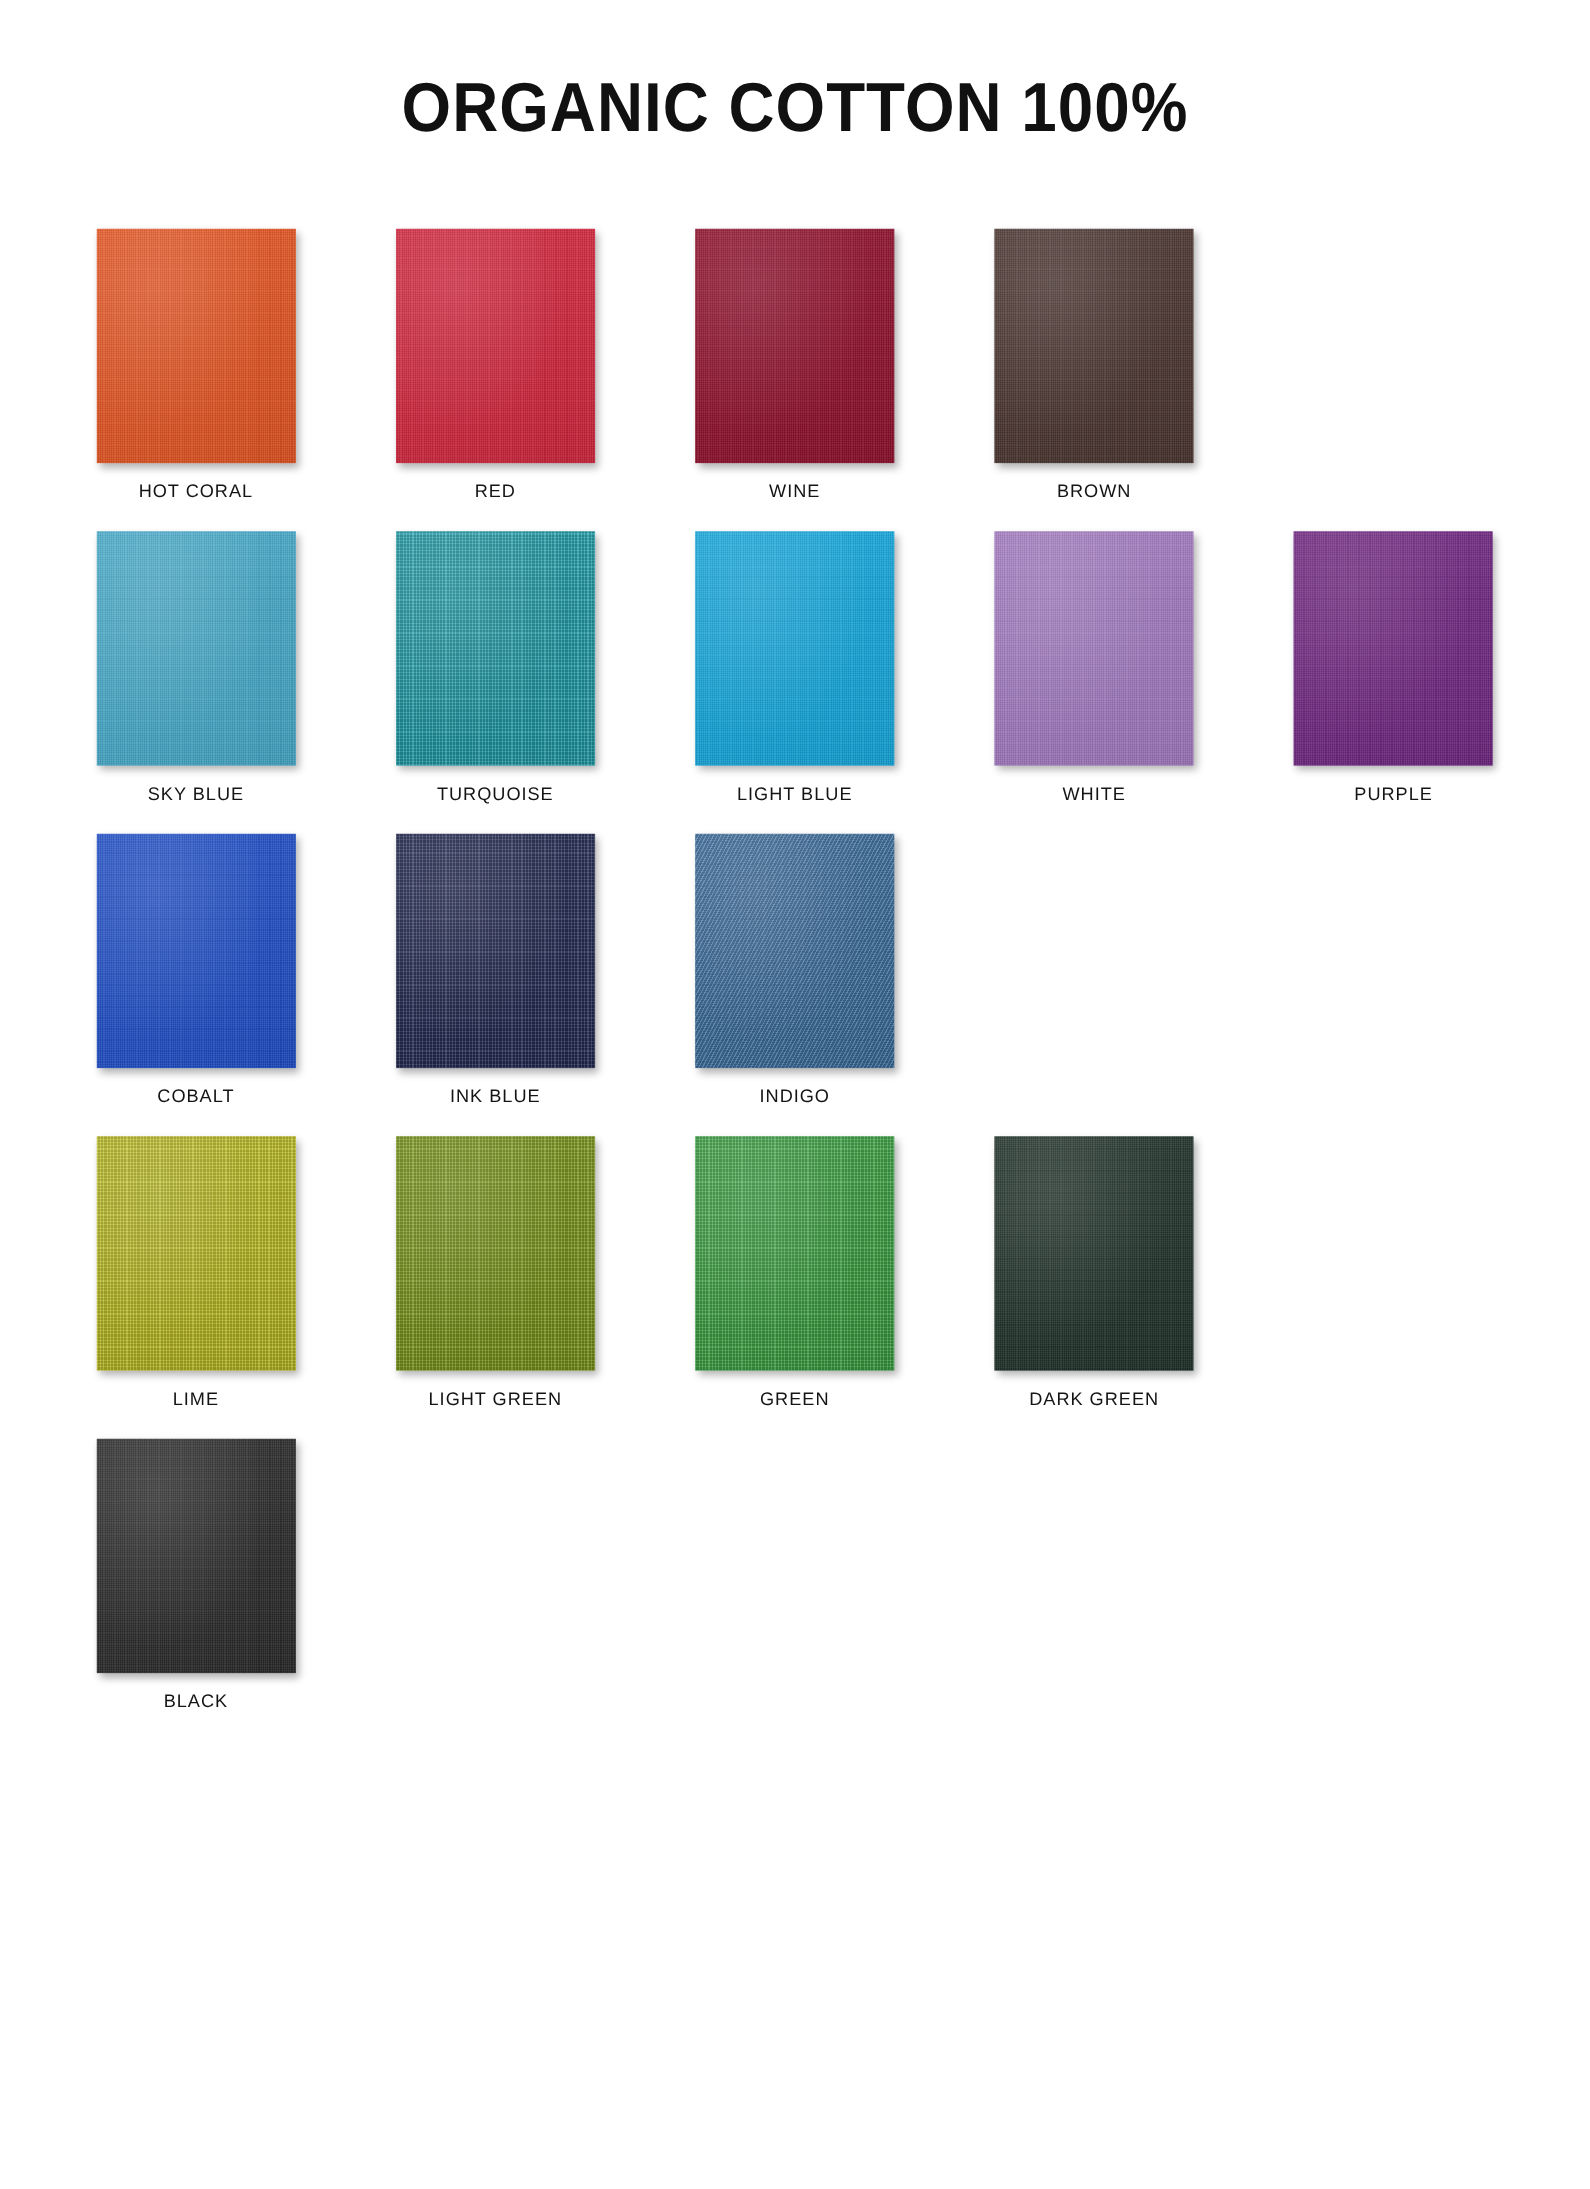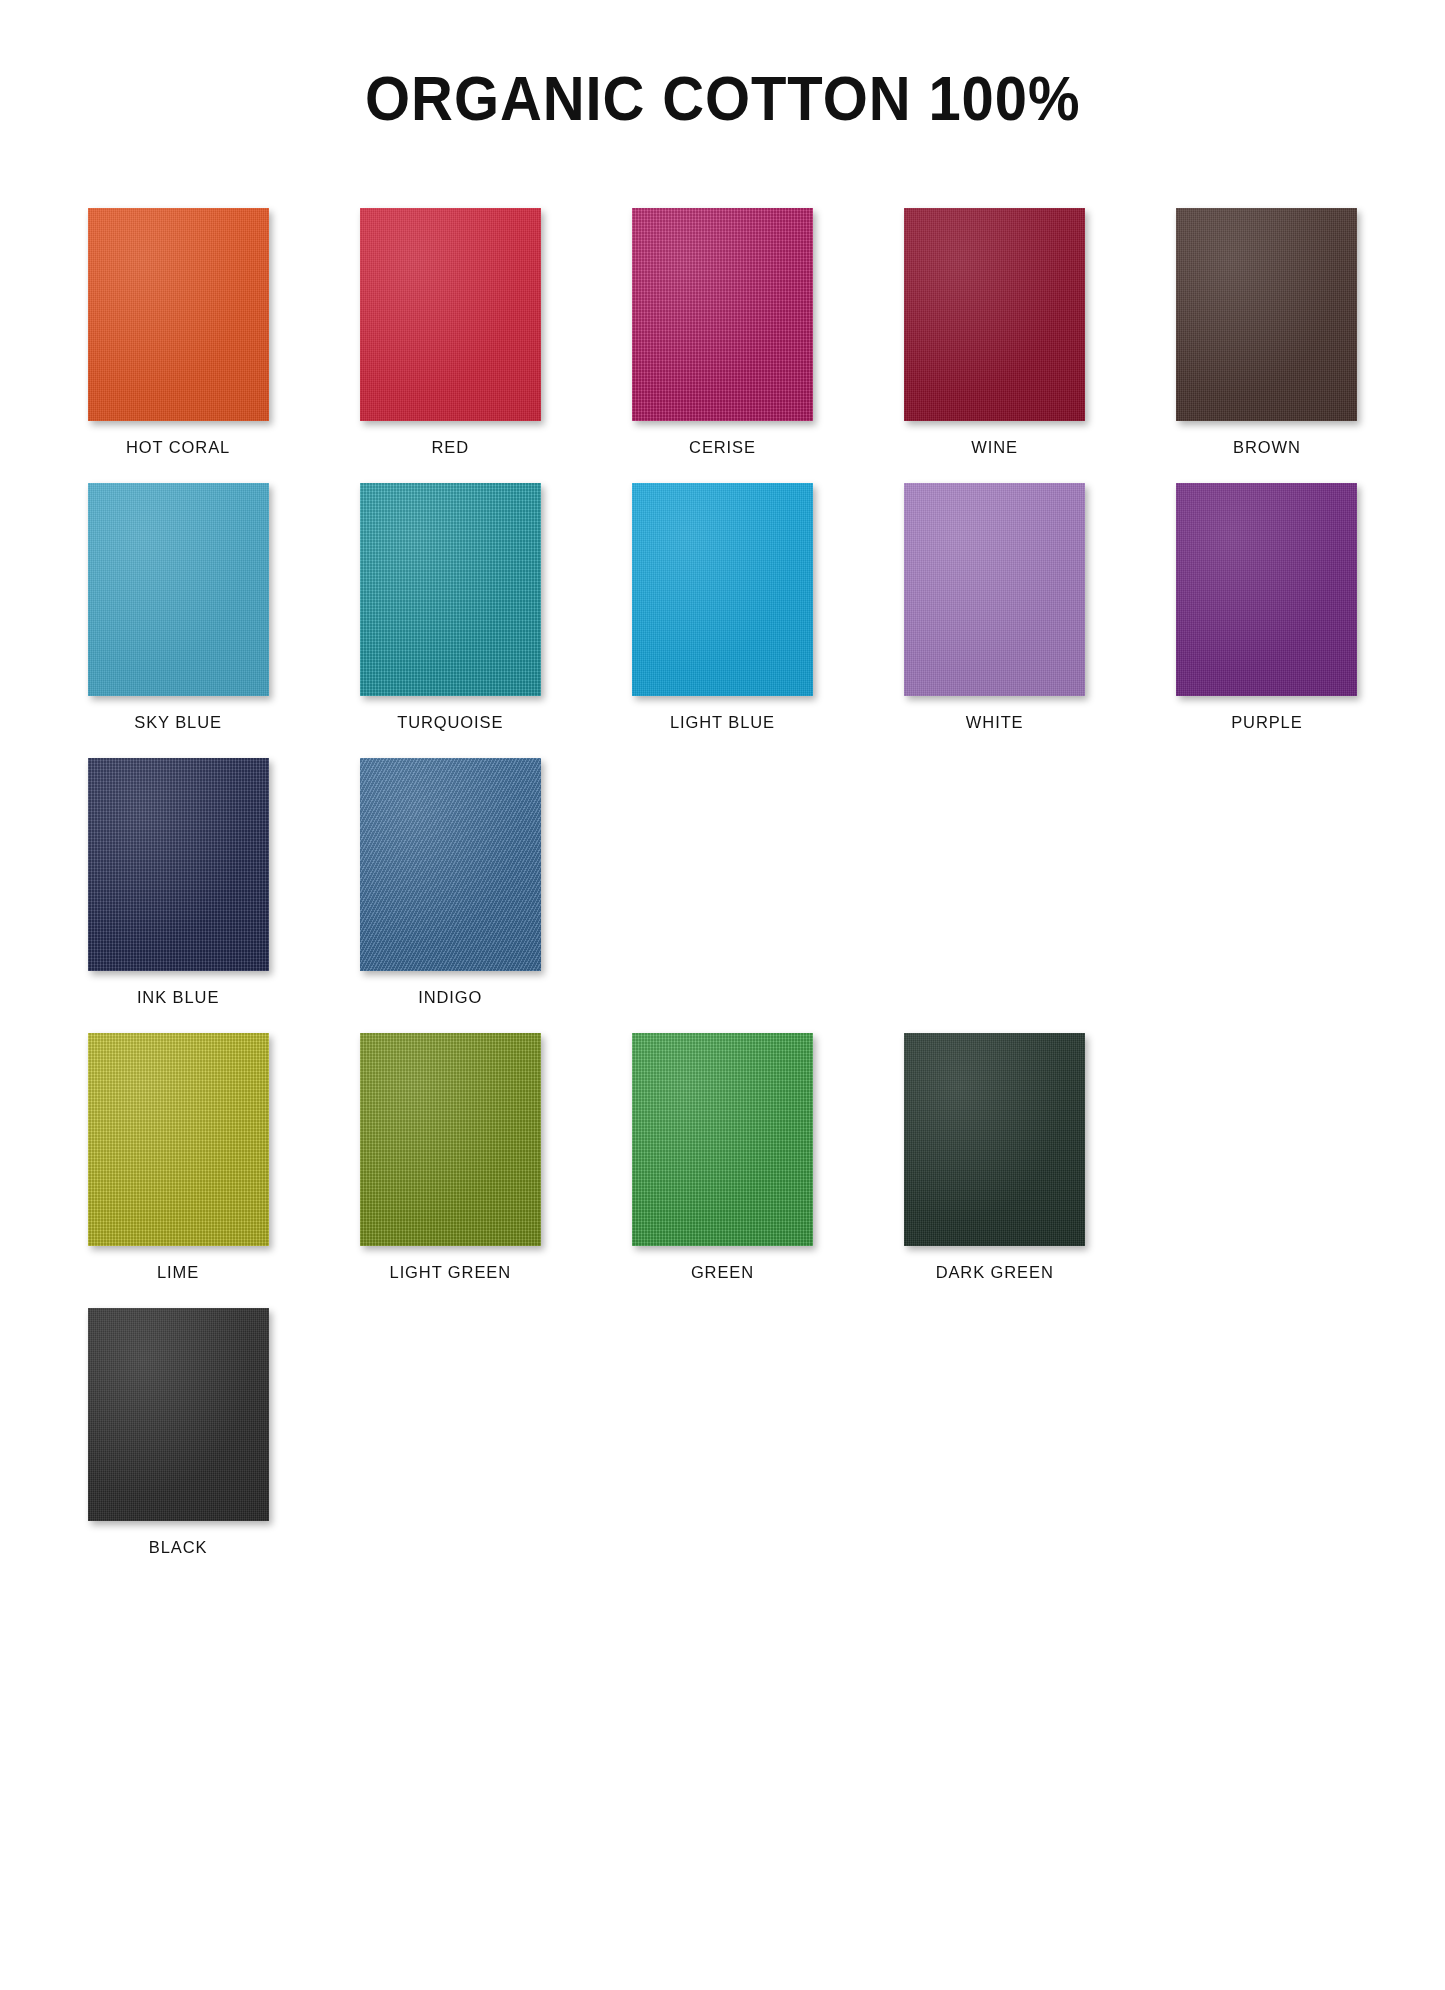--- a/index.html
+++ b/index.html
@@ -150,26 +150,20 @@
           <div class="label">HOT CORAL</div>
         </div>
         <div class="cell">
           <div class="swatch-holder">
             <div class="swatch weave-fine" title="RED" style="background-color: rgb(209, 33, 57);"></div>
           </div>
           <div class="label">RED</div>
         </div>
         <div class="cell">
           <div class="swatch-holder">
-            <div class="swatch weave-coarse" title="CERISE" style="background-color: rgb(192, 26, 107);"></div>
-          </div>
-          <div class="label">CERISE</div>
-        </div>
-        <div class="cell">
-          <div class="swatch-holder">
             <div class="swatch weave-fine" title="WINE" style="background-color: rgb(140, 11, 40);"></div>
           </div>
           <div class="label">WINE</div>
         </div>
         <div class="cell">
           <div class="swatch-holder">
             <div class="swatch weave-fine" title="BROWN" style="background-color: rgb(70, 48, 43);"></div>
           </div>
           <div class="label">BROWN</div>
         </div>
@@ -200,20 +194,26 @@
           <div class="label">WHITE</div>
         </div>
         <div class="cell">
           <div class="swatch-holder">
             <div class="swatch weave-fine" title="PURPLE" style="background-color: rgb(110, 36, 128);"></div>
           </div>
           <div class="label">PURPLE</div>
         </div>
       </div>
       <div class="row">
+        <div class="cell">
+          <div class="swatch-holder">
+            <div class="swatch weave-fine" title="COBALT" style="background-color: rgb(28, 76, 198);"></div>
+          </div>
+          <div class="label">COBALT</div>
+        </div>
         <div class="cell">
           <div class="swatch-holder">
             <div class="swatch weave-coarse" title="INK BLUE" style="background-color: rgb(36, 43, 85);"></div>
           </div>
           <div class="label">INK BLUE</div>
         </div>
         <div class="cell">
           <div class="swatch-holder">
             <div class="swatch weave-twill" title="INDIGO" style="background-color: rgb(60, 111, 160);"></div>
           </div>

